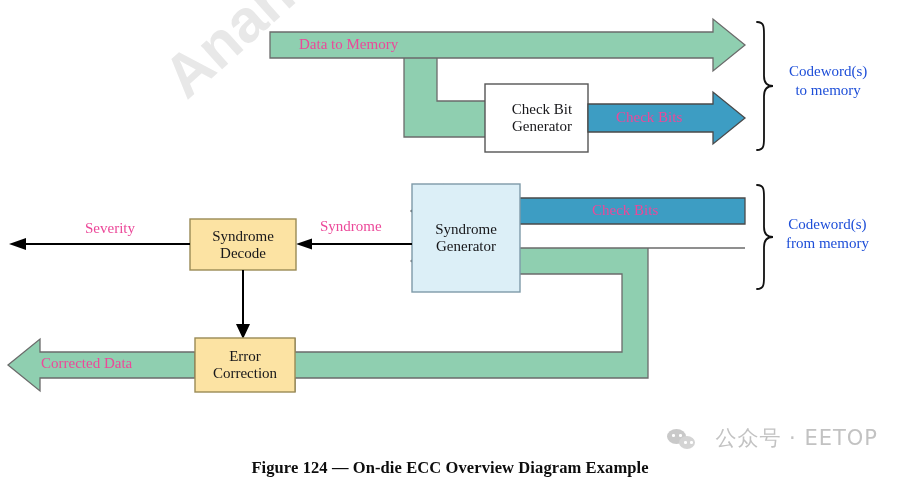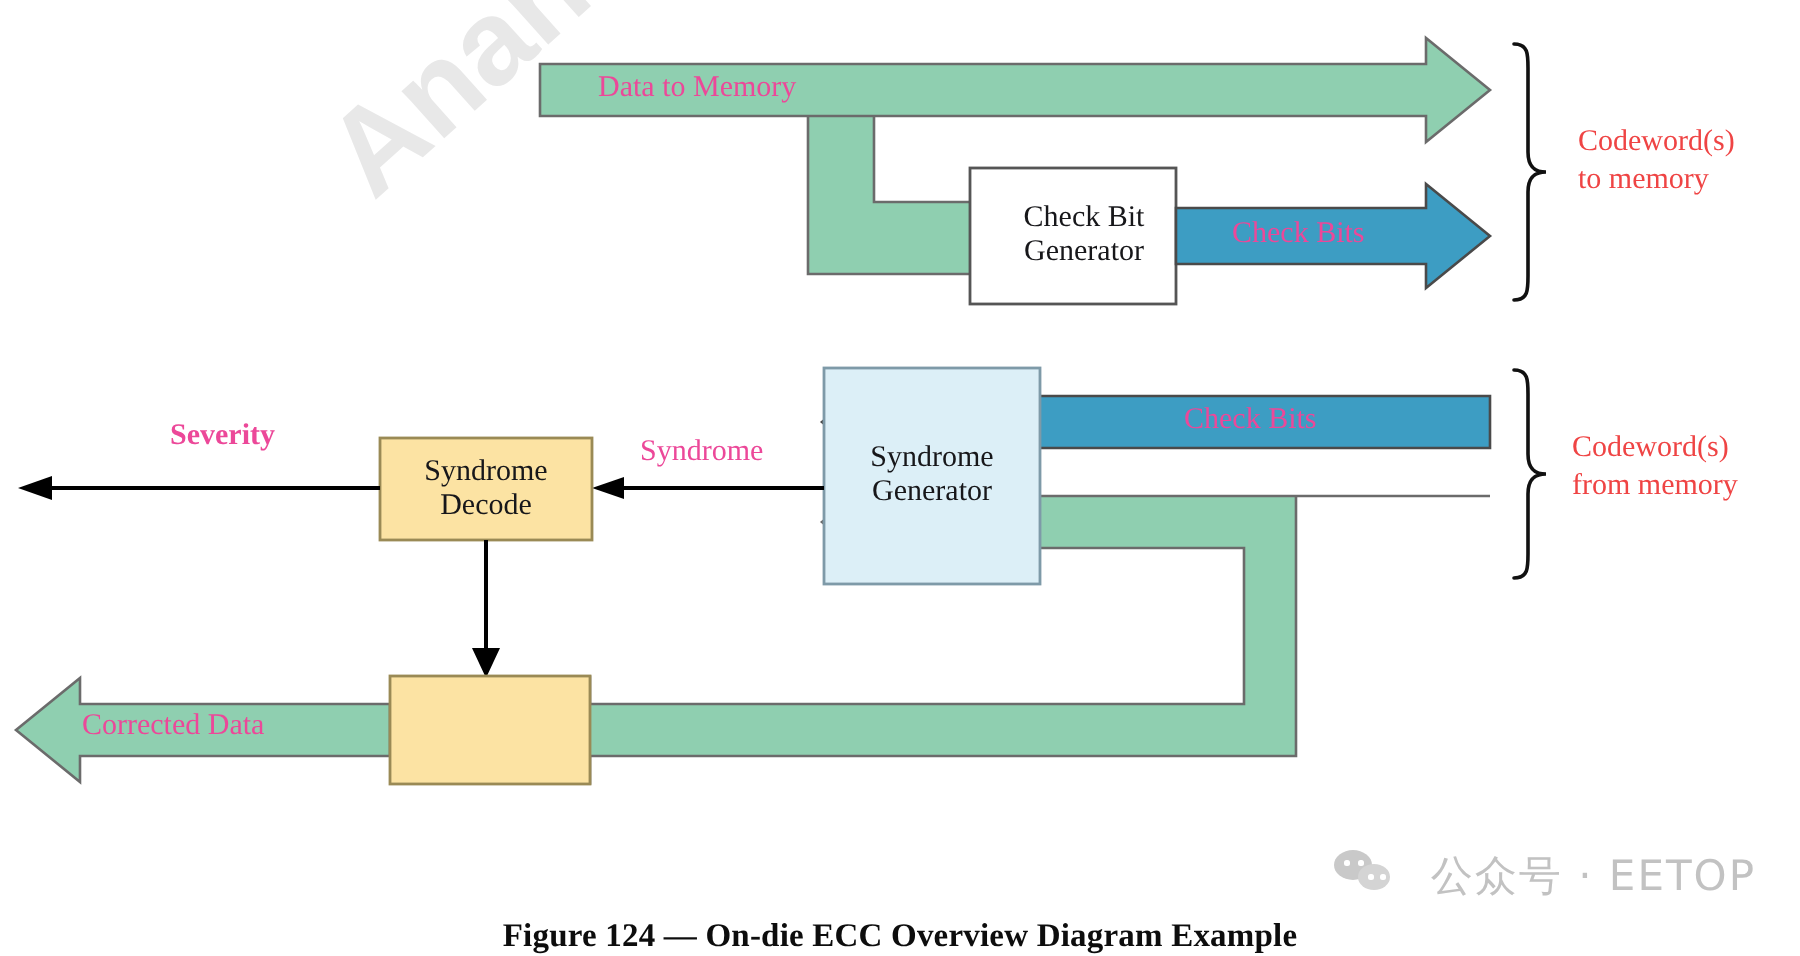--- a/index.html
+++ b/index.html
@@ -38,22 +38,22 @@
     font-size: 15px;
     color: #17171a;
     pointer-events: none;
   }
   .arrow-label {
     font-size: 15px;
     color: #ec4899;
   }
   .brace-label {
     font-size: 15px;
-    text-align: left;
-    color: #ef4444;
+    text-align: center;
+    color: #1d4ed8;
     line-height: 1.25;
   }
   #figure-caption {
     position: absolute;
     left: 0;
     top: 442px;
     width: 900px;
     text-align: center;
     font-family: "Liberation Serif", "DejaVu Serif", serif;
     font-weight: bold;
@@ -81,21 +81,21 @@
     color: #e8e8e8;
     transform: rotate(-42deg);
     transform-origin: left top;
     white-space: nowrap;
   }
   #eetop-watermark {
     position: absolute;
     right: 22px;
     top: 424px;
     display: flex;
-    align-items: flex-start;
+    align-items: flex-end;
     gap: 18px;
     user-select: none;
   }
   #eetop-watermark .wx-icon {
     position: relative;
     width: 30px;
     height: 24px;
   }
   #eetop-watermark .wx-icon .b1,
   #eetop-watermark .wx-icon .b2 {
@@ -180,31 +180,35 @@
   <div class="block-label" style="left:412px; top:184px; width:108px; height:108px;">
     <span>Syndrome</span>
     <span>Generator</span>
   </div>
 
   <div class="block-label" style="left:190px; top:219px; width:106px; height:51px;">
     <span>Syndrome</span>
     <span>Decode</span>
   </div>
 
+  <div class="block-label" style="left:195px; top:338px; width:100px; height:54px;">
+    <span>Error</span>
+    <span>Correction</span>
+  </div>
 
   <div class="lbl arrow-label" style="left:299px; top:36px;">Data to Memory</div>
 
   <div class="lbl arrow-label" style="left:616px; top:109px;">Check Bits</div>
 
   <div class="lbl arrow-label" style="left:592px; top:202px;">Check Bits</div>
 
 
   <div class="lbl arrow-label" style="left:41px; top:355px;">Corrected Data</div>
 
-  <div class="lbl arrow-label" style="left:85px; top:210px;font-weight:bold;">Severity</div>
+  <div class="lbl arrow-label" style="left:85px; top:220px;">Severity</div>
 
   <div class="lbl arrow-label" style="left:320px; top:218px;">Syndrome</div>
 
   <div class="lbl brace-label" style="left:789px; top:62px;">
     <div>Codeword(s)</div>
     <div>to memory</div>
   </div>
 
   <div class="lbl brace-label" style="left:786px; top:215px;">
     <div>Codeword(s)</div>

